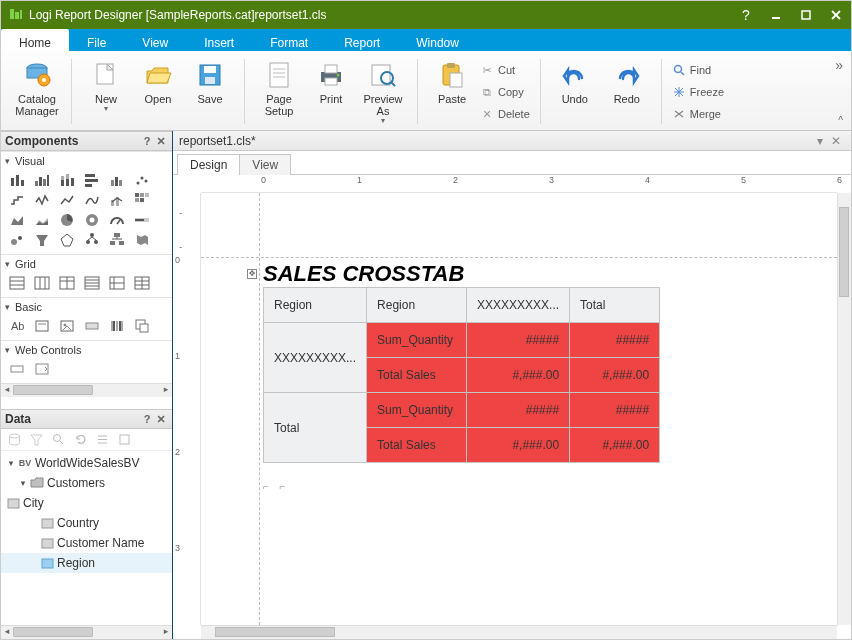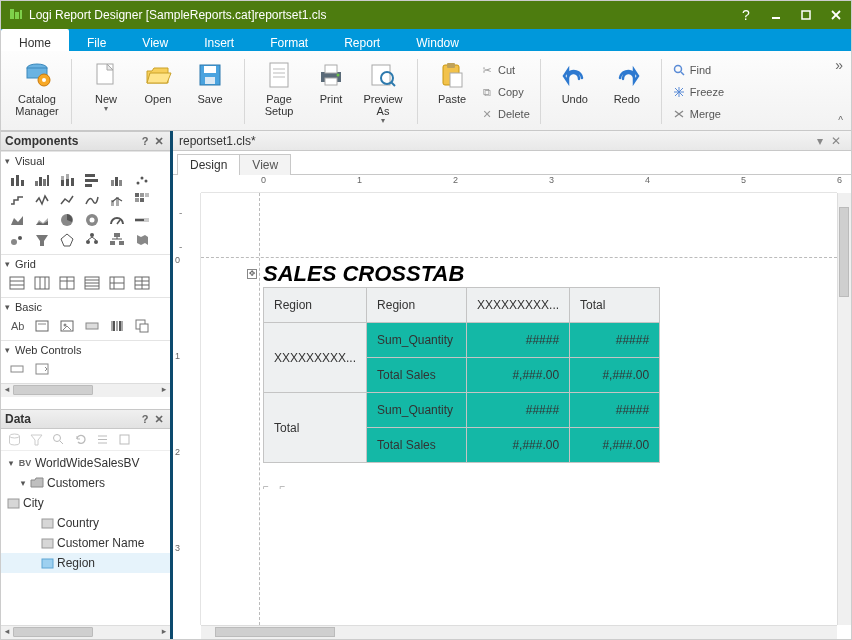--- a/index.html
+++ b/index.html
@@ -22,21 +22,21 @@
   .rgroup { display: flex; align-items: flex-start; padding: 4px 6px 2px 6px; }
   .rsep { width: 1px; background: #d8d8d8; margin: 6px 2px; }
   .rbtn-lg { display: flex; flex-direction: column; align-items: center; justify-content: flex-start; width: 52px; padding-top: 2px; font-size: 11px; color: #333; text-align: center; line-height: 1.1; }
   .rbtn-lg .ico { width: 32px; height: 32px; margin-bottom: 2px; display: flex; align-items: center; justify-content: center; }
   .rbtn-sm { display: flex; align-items: center; height: 22px; font-size: 11px; color: #555; padding: 0 2px; gap: 4px; }
   .rbtn-sm .sico { width: 14px; height: 14px; display:flex;align-items:center;justify-content:center; color:#999; }
   .ribbon .chev { position: absolute; right: 8px; top: 6px; color: #666; font-size: 14px; }
   .ribbon .chev2 { position: absolute; right: 8px; bottom: 4px; color: #666; font-size: 10px; }
   
   .body { flex: 1; display: flex; min-height: 0; }
-  .left { width: 172px; border-right: 3px solid #0c4a6e; display: flex; flex-direction: column; background:#4c1d95; }
+  .left { width: 172px; border-right: 1px solid #0c4a6e; display: flex; flex-direction: column; background:#4c1d95; }
   .panel-hdr { height: 20px; background: linear-gradient(#f0f0f0,#e2e2e2); border-top:1px solid #c8c8c8; border-bottom: 1px solid #c8c8c8; display: flex; align-items: center; padding: 0 4px; font-size: 12px; font-weight: bold; color: #333; }
   .panel-hdr .sp { flex: 1; }
   .panel-hdr .pico { width: 14px; color: #666; font-size: 11px; text-align: center; cursor: default; }
   .panel-body { flex: 1; overflow: hidden; background: #fff; position: relative; }
   .comp-section { border-top: 1px solid #e4e4e4; }
   .comp-section-hdr { height: 18px; display: flex; align-items: center; font-size: 11px; padding: 0 4px; cursor: default; color:#333; }
   .comp-section-hdr .caret { width: 10px; font-size: 9px; color:#555; }
   .comp-icons { display: flex; flex-wrap: wrap; padding: 2px 4px 6px 8px; gap: 4px 9px; }
   .comp-ico { width: 16px; height: 16px; display:flex;align-items:center;justify-content:center; color:#555; }
   .hscroll { height: 14px; background: #f0f0f0; border-top: 1px solid #ddd; position: relative; }
@@ -66,21 +66,21 @@
   .vruler { position:absolute; left:0; top:18px; width:28px; bottom:14px; background:#fff; border-right:1px solid #e4e4e4; }
   .vruler .vtick { position:absolute; left:2px; font-size:9px; color:#666; }
   .vruler .vminus { position:absolute; left:6px; font-size:10px; color:#888;}
   .page-topdash { position:absolute; left:28px; right:14px; top:82px; height:0; border-top:1px dashed #bbb;}
   .page-leftdash { position:absolute; top:18px; bottom:14px; left:86px; width:0; border-left:1px dashed #bbb;}
   .crosstab-title { position:absolute; left:90px; top:86px; font-size:22px; font-weight:bold; font-style:italic; color:#000; }
   .ct-handle { position:absolute; left:74px; top:94px; width:10px; height:10px; border:1px solid #888; font-size:8px; line-height:8px; text-align:center; color:#666; background:#fff;}
   .ct-guides { position:absolute; left:90px; top:306px; font-size:10px; color:#aaa; letter-spacing:4px;}
 
   table.ct { position:absolute; left:90px; top:112px; border-collapse:collapse; font-size:12px; color:#333; }
-  table.ct th, table.ct td { border:1px solid #c4c4c4; padding:10px 10px; background:#14b8a6; }
+  table.ct th, table.ct td { border:1px solid #c4c4c4; padding:10px 10px; background:#ef4444; }
   table.ct th { background:#eef0f1; font-weight:normal; text-align:left; }
   table.ct td.num { text-align:right; }
   table.ct .rowhdr { background:#eef0f1; }
 
   .vscroll { position:absolute; right:0; top:18px; bottom:14px; width:14px; background:#f0f0f0; border-left:1px solid #ddd;}
   .vscroll .vthumb { position:absolute; top:14px; left:1px; width:10px; height:90px; background:#cfcfcf; border:1px solid #bbb;}
   .hscroll2 { position:absolute; left:28px; right:14px; bottom:0; height:14px; background:#f0f0f0; border-top:1px solid #ddd;}
   .hscroll2 .hthumb { position:absolute; left:14px; top:1px; height:10px; width:120px; background:#cfcfcf; border:1px solid #bbb;}
 
   svg { display:block; }

